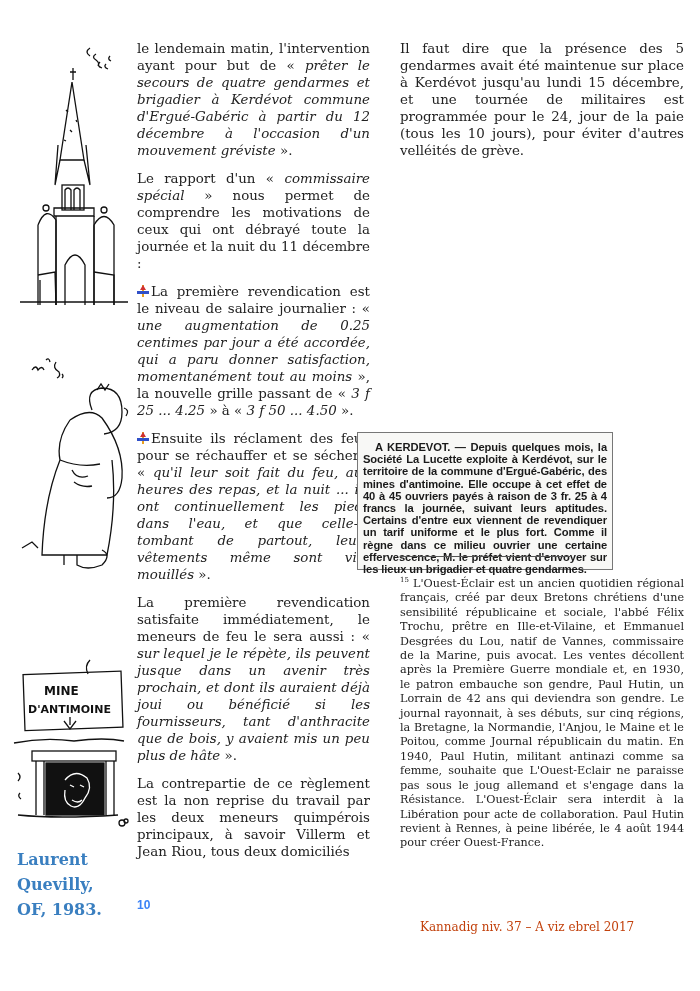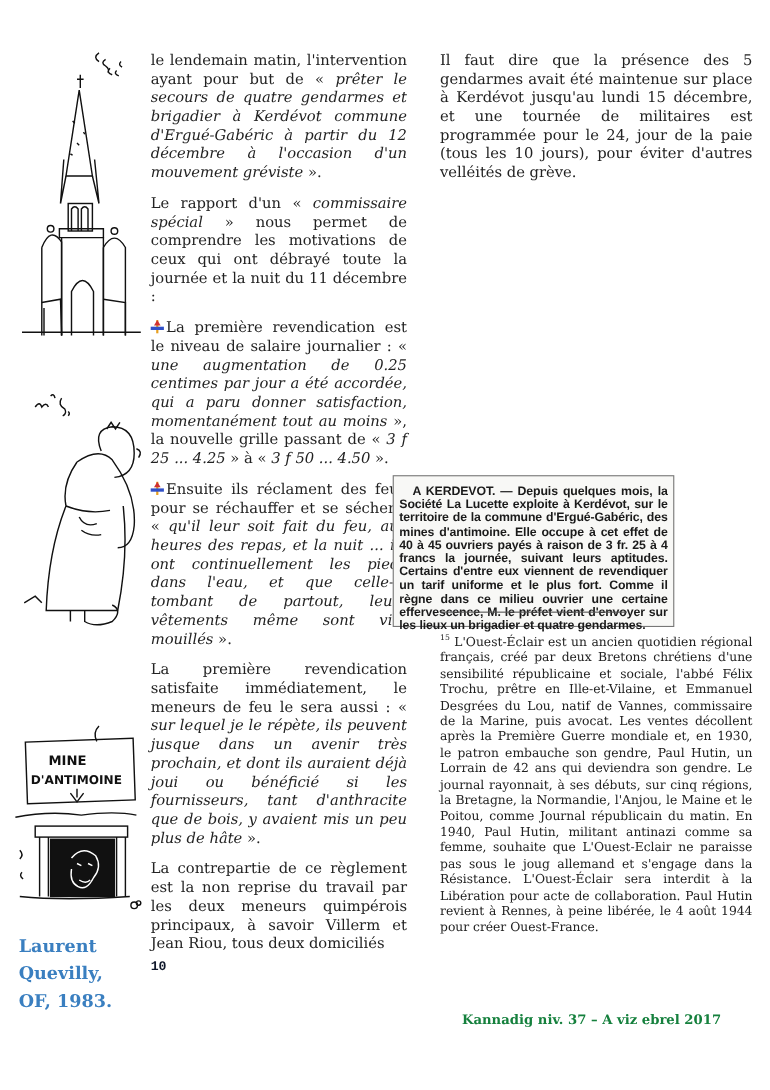--- a/index.html
+++ b/index.html
@@ -1,43 +1,43 @@
 <!DOCTYPE html>
 <html><head>
 <meta charset="utf-8">
 <style>
   html, body { margin:0; padding:0; background:#fff; }
   body { width:700px; height:991px; position:relative; overflow:hidden;
          font-family:"DejaVu Serif", serif; color:#222; }
   .col { position:absolute; font-size:13.4px; line-height:17px; text-align:justify; }
-  .col p { margin:7px 0 11px 0; hyphens:auto; }
+  .col p { margin:0 0 11px 0; hyphens:auto; }
   #col1 { left:137px; top:40px; width:233px; }
   #col2 { left:400px; top:40px; width:284px; }
   .it { font-style:italic; }
   .bullet { display:inline-block; width:12px; height:12px; position:relative; vertical-align:-1px; margin-right:2px; }
   .bullet::before { content:""; position:absolute; left:5px; top:0; width:2px; height:12px; background:#e8a020; }
   .bullet::after { content:""; position:absolute; left:0; top:6px; width:12px; height:3px; background:#3050c8; }
   .bullet span { position:absolute; left:3px; top:0; width:0; height:0;
          border-left:3px solid transparent; border-right:3px solid transparent; border-bottom:5px solid #d03030; }
   sup { font-size:8px; vertical-align:5px; line-height:0; }
   #clip { position:absolute; left:357px; top:387px; width:256px; height:138px;
           border:1px solid #777; background:#f8f8f6; padding:8px 5px; box-sizing:border-box;
           font-family:"Liberation Sans", sans-serif; font-size:11.2px; line-height:12.2px;
           text-align:justify; color:#1a1a1a; font-weight:bold; letter-spacing:-0.1px;margin-top:45px; }
   #clip .ind { display:inline-block; width:12px; }
   #fn-rule { position:absolute; left:400px; top:556px; width:170px; height:1px; background:#555; }
   #footnote { position:absolute; left:400px; top:577px; width:284px; font-size:11.2px; line-height:14.4px; text-align:justify; }
   #footnote sup { font-size:7px; }
   .art { position:absolute; }
   #caption { position:absolute; left:17px; top:847px; width:110px; font-family:"DejaVu Serif", serif;
              font-weight:bold; font-size:16px; line-height:25px; color:#3a7fc0; }
-  #page-num { position:absolute; left:137px; top:872px; font-family:Liberation Mono, monospace;
-              font-weight:bold; font-size:12px; color:#0f172a; }
+  #page-num { position:absolute; left:137px; top:898px; font-family:Liberation Sans, sans-serif;
+              font-weight:bold; font-size:12px; color:#3b82f6; }
   #issue { position:absolute; left:420px; top:920px; font-family:"DejaVu Serif", serif;
-           font-weight:bold; font-size:12px; color:#15803d;text-align:center; }
+           font-weight:normal; font-size:12px; color:#c2410c;text-align:center; }
 </style>
 </head>
 <body>
 
 <svg class="art" style="left:10px;top:40px" width="125" height="270" viewBox="0 0 125 270" fill="none" stroke="#111" stroke-width="1.3">
   <path d="M63 28 L63 40 M60 32 L66 32"></path>
   <path d="M62 42 L50 120 L74 120 Z"></path>
   <path d="M56 70 L58 72 M60 90 L62 92 M54 100 L56 101 M66 80 L67 82"></path>
   <path d="M50 120 L45 145 M74 120 L80 145 M48 105 L45 145 M76 105 L80 145"></path>
   <rect x="52" y="145" width="22" height="25"></rect>

